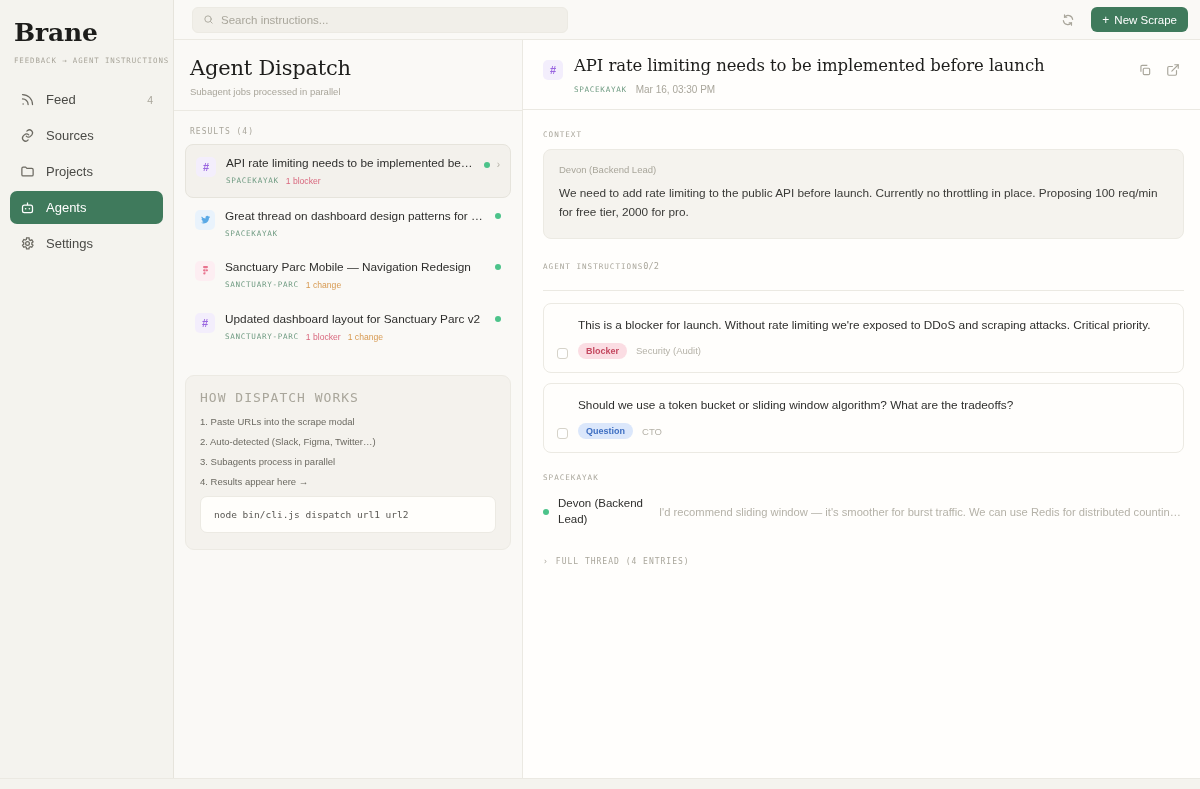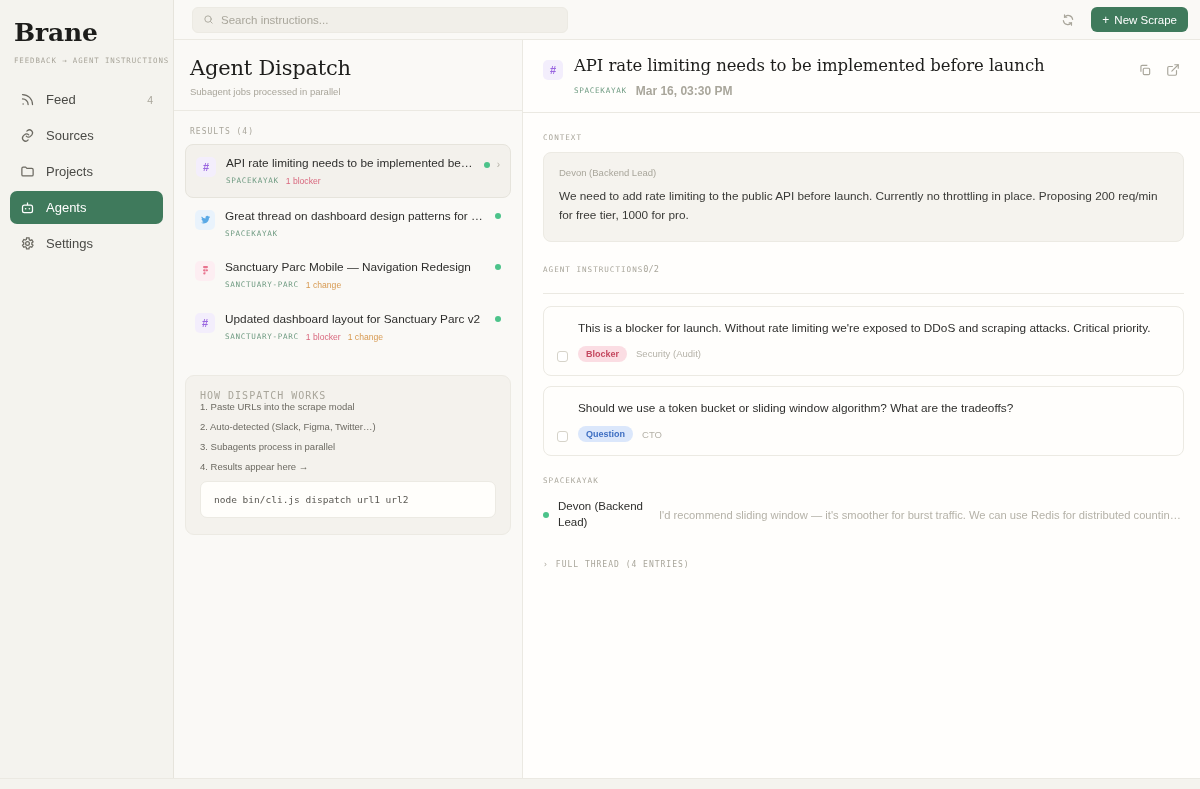--- a/index.html
+++ b/index.html
@@ -126,22 +126,22 @@
   .dot { width: 6px; height: 6px; border-radius: 50%; background: #4cc38a; flex:0 0 6px; }
   .chev { color: #b5b2a8; font-size: 10px; line-height: 1; }
 
   
   .how {
     margin: 22px 11px 0 11px;
     background: #f4f2ed; border: 1px solid #eceae3; border-radius: 9px;
     padding: 14px 14px 16px 14px;
   }
   .how-title {
-    font-family: "DejaVu Sans Mono", monospace; font-size: 10px;
-    letter-spacing: 1px; color: #a9a69b; 
+    font-family: "DejaVu Sans Mono", monospace; font-size: 13px;
+    letter-spacing: 1px; color: #a9a69b; margin-bottom: 11px;
   }
   .how-step { font-size: 9.5px; color: #6c6a62; margin-bottom: 9px; }
   .how-code {
     margin-top: 9px; background: #fffefb; border: 1px solid #eceae3;
     border-radius: 7px; padding: 12px 13px;
     font-family: "DejaVu Sans Mono", monospace; font-size: 9.5px; color: #5a5853;
   }
 
   
   .detail { flex: 1; background: #fffefc; display: flex; flex-direction: column; min-width: 0; }
@@ -157,21 +157,21 @@
   .detail-head-body { flex: 1; min-width: 0; }
   .detail-title {
     font-family: "DejaVu Serif", serif; font-size: 16.5px; font-weight: 400;
     color: #1d1d1b; line-height: 1.25; letter-spacing: -0.1px;
   }
   .detail-meta { display: flex; align-items: center; gap: 9px; margin-top: 7px; }
   .detail-src {
     font-family: "DejaVu Sans Mono", monospace; font-size: 7.6px;
     letter-spacing: 0.7px; color: #6f9b82;
   }
-  .detail-date { font-size: 12px; color: #a9a69b; font-weight: bold; }
+  .detail-date { font-size: 10px; color: #a9a69b; }
   .detail-actions { display: flex; gap: 6px; align-items: center; padding-top: 3px; }
 
   .detail-scroll { flex: 1; overflow: hidden; padding: 20px 16px 0 20px; }
   .section-label {
     font-family: "DejaVu Sans Mono", monospace; font-size: 7.6px;
     letter-spacing: 1px; color: #a9a69b; margin-bottom: 10px;
   }
   .section-row { display: flex; align-items: baseline; }
   .counter { font-family: "DejaVu Sans Mono", monospace; font-size: 8.6px; color: #a9a69b; }
 
@@ -421,21 +421,21 @@
               </svg>
             </span>
           </div>
         </div>
 
         <div class="detail-scroll">
 
           <div class="section-label">CONTEXT</div>
           <div class="context-box">
             <div class="context-author">Devon (Backend Lead)</div>
-            <div class="context-text">We need to add rate limiting to the public API before launch. Currently no throttling in place. Proposing 200 req/min for free tier, 1000 for pro.</div>
+            <div class="context-text">We need to add rate limiting to the public API before launch. Currently no throttling in place. Proposing 100 req/min for free tier, 2000 for pro.</div>
           </div>
 
           <div class="instr-wrap">
             <div class="section-row">
               <span class="section-label">AGENT INSTRUCTIONS</span>
               <span class="counter">0/2</span>
             </div>
             <div class="hr"></div>
 
             <div class="instr">

